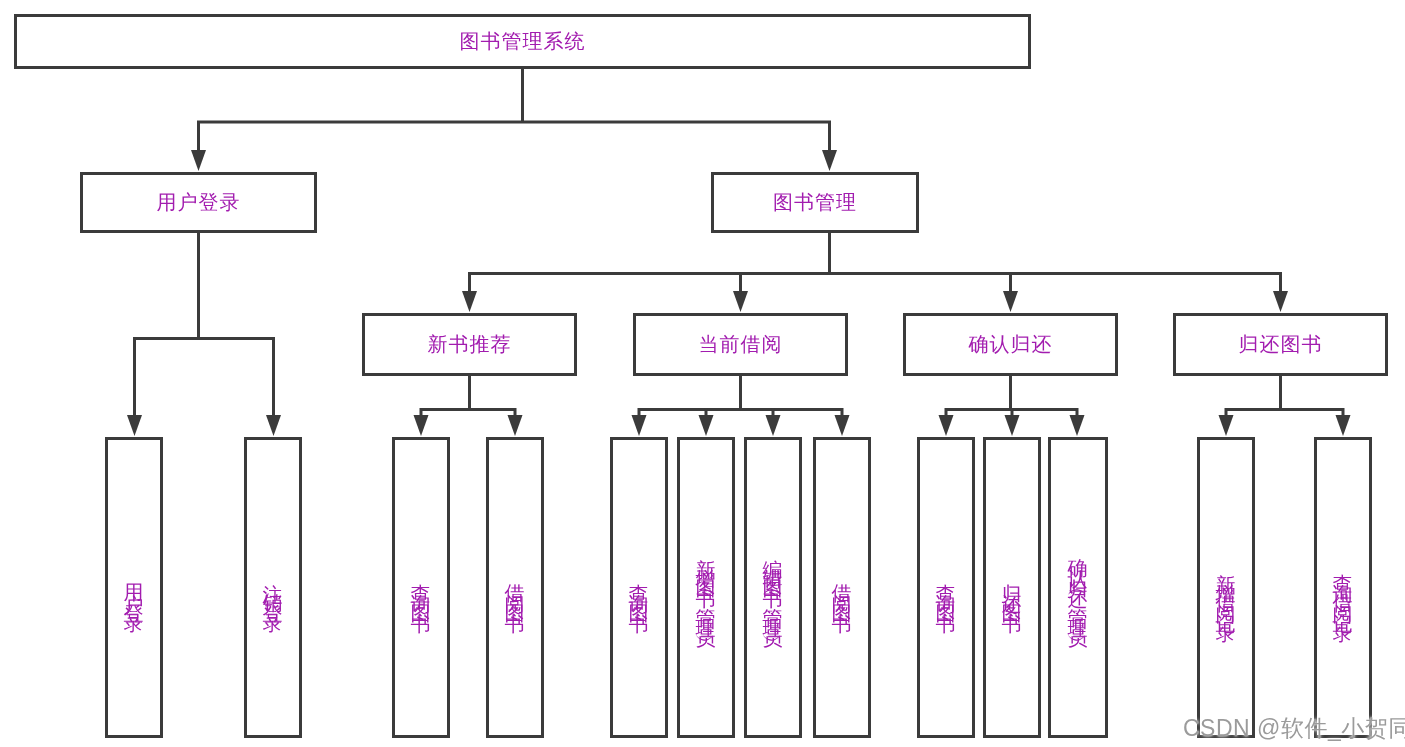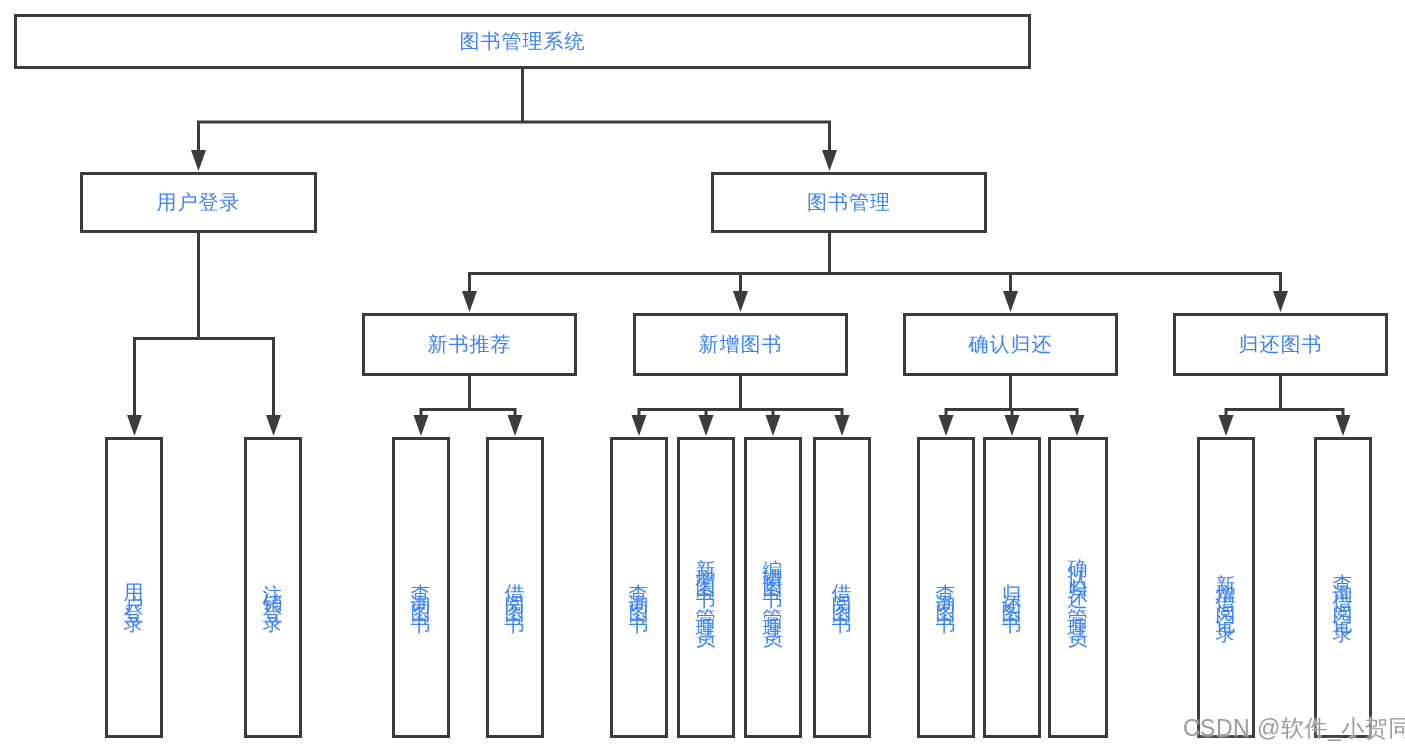--- a/index.html
+++ b/index.html
@@ -14,38 +14,38 @@
   #connectors {
     position: absolute;
     left: 0; top: 0;
     width: 1405px; height: 747px;
   }
   .hbox, .vbox {
     position: absolute;
     box-sizing: border-box;
     border: 3px solid #3b3b3b;
     background: #ffffff;
-    color: #3b82f6;
+    color: #a21caf;
     display: flex;
     align-items: center;
     justify-content: center;
   }
   .hbox { font-size: 20px; letter-spacing: 1px; }
   .vbox {
     writing-mode: vertical-rl;
     text-orientation: mixed;
     font-size: 20px;
     letter-spacing: 10px;
     line-height: 1;
   }
   
   #n-root { left: 14px; top: 14px; width: 1017px; height: 55px; }
   
   #n-user-login { left: 80px;  top: 172px; width: 237px; height: 61px; }
-  #n-book-mgmt  { left: 711px; top: 172px; width: 276px; height: 61px; }
+  #n-book-mgmt  { left: 711px; top: 172px; width: 208px; height: 61px; }
   
   .l3 { top: 313px; width: 215px; height: 63px; }
   #n-new-book       { left: 362px; }
   #n-book-borrow    { left: 633px; }
   #n-current-borrow { left: 903px; }
   #n-borrow-records { left: 1173px; }
   
   .leaf { top: 437px; width: 58px; height: 301px; }
   #f-login-1  { left: 105px; }
   #f-login-2  { left: 244px; }
@@ -125,21 +125,21 @@
     <polygon points="1218.5,415 1233.5,415 1226,436"></polygon>
     <polygon points="1335.5,415 1350.5,415 1343,436"></polygon>
   </svg>
 
   <div class="hbox" id="n-root">图书管理系统</div>
 
   <div class="hbox" id="n-user-login">用户登录</div>
   <div class="hbox" id="n-book-mgmt">图书管理</div>
 
   <div class="hbox l3" id="n-new-book">新书推荐</div>
-  <div class="hbox l3" id="n-book-borrow">新增图书</div>
+  <div class="hbox l3" id="n-book-borrow">当前借阅</div>
   <div class="hbox l3" id="n-current-borrow">确认归还</div>
   <div class="hbox l3" id="n-borrow-records">归还图书</div>
 
   <div class="vbox leaf" id="f-login-1">用户登录</div>
   <div class="vbox leaf" id="f-login-2">注销登录</div>
 
   <div class="vbox leaf" id="f-new-1">查询图书</div>
   <div class="vbox leaf" id="f-new-2">借阅图书</div>
 
   <div class="vbox leaf" id="f-bor-1">查询图书</div>

